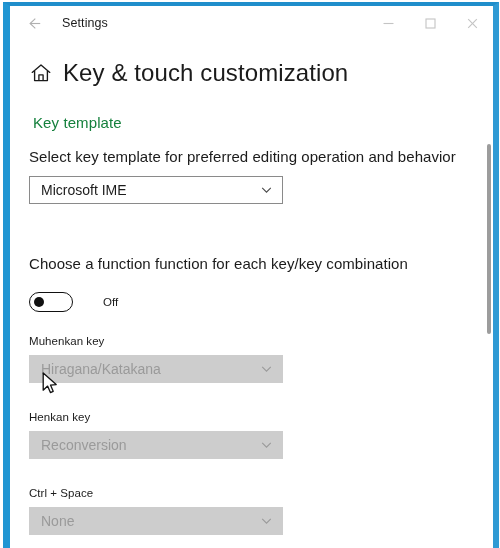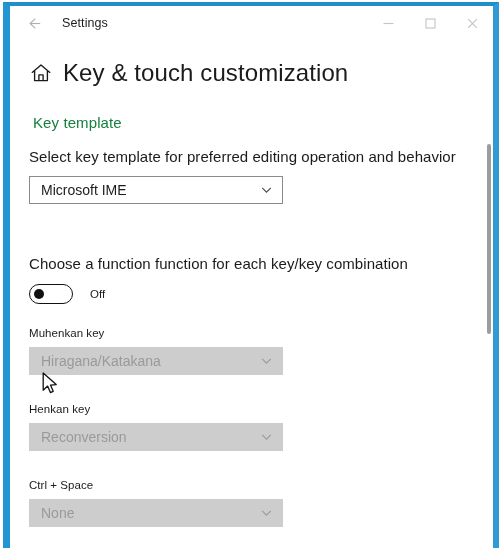--- a/index.html
+++ b/index.html
@@ -162,22 +162,23 @@
     height: 13px;
   }
   .combo-chevron svg { display: block; }
 
   #template-combo { margin-top: 11px; }
 
   
   #toggle-row {
     display: flex;
     align-items: center;
-    margin-top: 12px;
-    position: relative;
+    margin-top: 20px;
+    position: relative;
+    gap: 13px;
   }
   #toggle-switch {
     position: relative;
     width: 44px;
     height: 20px;
     border-radius: 10px;
     border: 1.8px solid #111111;
     background: #ffffff;
     box-sizing: border-box;
     cursor: default;

